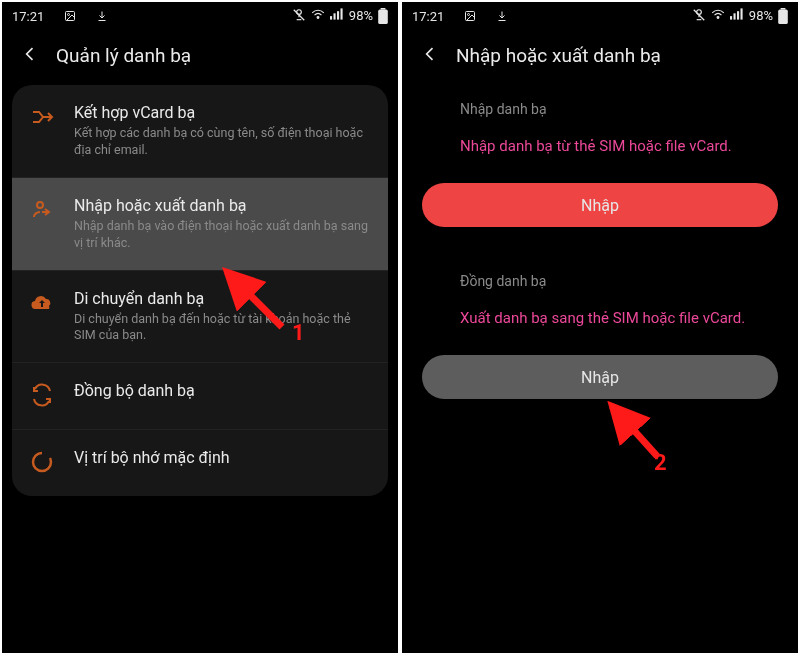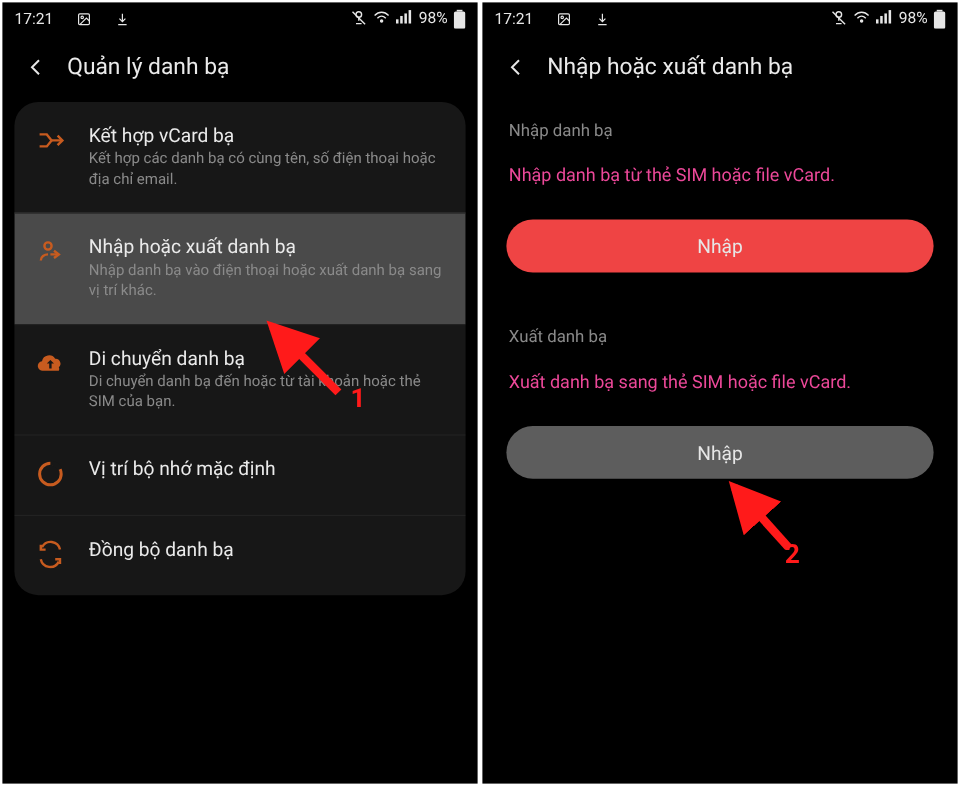--- a/index.html
+++ b/index.html
@@ -29,21 +29,21 @@
     padding: 0 10px;
     font-size: 13px;
     color: #e6e6e6;
   }
   .status-left { display: flex; align-items: center; gap: 20px; }
   .status-right { display: flex; align-items: flex-start; gap: 5px; }
   .status-icon { display: inline-flex; align-items: center; }
   .status-icon svg { display: block; }
   .header {
     display: flex;
-    align-items: center;
+    align-items: flex-start;
     gap: 16px;
     padding: 14px 18px 18px 18px;
   }
   .back-arrow { width: 20px; height: 20px; }
   .header-title { font-size: 19px; font-weight: 400; color: #eaeaea; }
   .section-card {
     background: #171717;
     margin: 0 10px;
     border-radius: 20px;
     overflow: hidden;
@@ -59,21 +59,21 @@
   .item-icon {
     width: 26px;
     flex-shrink: 0;
     margin-top: 2px;
     color: #c75b1f;
   }
   .item-body { flex: 1; }
   .item-title { font-size: 16px; color: #eaeaea; margin-bottom: 3px; }
   .item-sub { font-size: 12.5px; color: #8a8a8a; line-height: 1.35; }
   
-  .plain-section { padding: 16px 22px 10px 22px; }
+  .plain-section { padding: 16px 22px 10px 22px; margin-left: 36px; }
   .plain-label { font-size: 14px; color: #8a8a8a; margin-bottom: 20px; }
   .plain-text { font-size: 15px; color: #ec4899; margin-bottom: 18px; }
   .pill-btn {
     display: flex;
     align-items: center;
     justify-content: center;
     height: 44px;
     border-radius: 22px;
     background: #ef4444;
     color: #e6e6e6;
@@ -198,41 +198,41 @@
           </svg>
       </span>
       <div class="item-body">
         <div class="item-title">Di chuyển danh bạ</div>
         <div class="item-sub">Di chuyển danh bạ đến hoặc từ tài khoản hoặc thẻ SIM của bạn.</div>
       </div>
     </div>
 
     <div class="list-item">
       <span class="item-icon">
-        <svg width="24" height="24" viewBox="0 0 24 24" fill="none" stroke="#c75b1f" stroke-width="2.5">
-            <circle cx="12" cy="12" r="9"></circle>
-            <path d="M12 3a9 9 0 0 1 8 5" stroke="#171717" stroke-width="4"></path>
-          </svg>
-      </span>
-      <div class="item-body">
-        <div class="item-title">Vị trí bộ nhớ mặc định</div>
-      </div>
-    </div>
-
-    <div class="list-item">
-      <span class="item-icon">
         <svg width="24" height="24" viewBox="0 0 24 24" fill="none" stroke="#c75b1f" stroke-width="2">
             <path d="M20 8A8 8 0 0 0 5 6"></path>
             <path d="M4 4v4h4"></path>
             <path d="M4 16a8 8 0 0 0 15 2"></path>
             <path d="M20 20v-4h-4"></path>
           </svg>
       </span>
       <div class="item-body">
         <div class="item-title">Đồng bộ danh bạ</div>
+      </div>
+    </div>
+
+    <div class="list-item">
+      <span class="item-icon">
+        <svg width="24" height="24" viewBox="0 0 24 24" fill="none" stroke="#c75b1f" stroke-width="2.5">
+            <circle cx="12" cy="12" r="9"></circle>
+            <path d="M12 3a9 9 0 0 1 8 5" stroke="#171717" stroke-width="4"></path>
+          </svg>
+      </span>
+      <div class="item-body">
+        <div class="item-title">Vị trí bộ nhớ mặc định</div>
       </div>
     </div>
   </div>
 
   <div class="anno" style="left:210px; top:255px;">
     <svg width="80" height="80" viewBox="0 0 80 80">
       <defs>
           <marker id="ah1" markerWidth="6" markerHeight="6" refX="5" refY="3" orient="auto">
             <path d="M0 0L6 3L0 6z" fill="#ff1a1a"></path>
           </marker>
@@ -307,21 +307,21 @@
 
   <div class="plain-section">
     <div class="plain-label">Nhập danh bạ</div>
     <div class="plain-text">Nhập danh bạ từ thẻ SIM hoặc file vCard.</div>
   </div>
   <div class="pill-btn">
     <span>Nhập</span>
   </div>
 
   <div class="plain-section">
-    <div class="plain-label">Xuất danh bạ</div>
+    <div class="plain-label">Đồng danh bạ</div>
     <div class="plain-text">Xuất danh bạ sang thẻ SIM hoặc file vCard.</div>
   </div>
   <div class="pill-btn highlight">
     <span>Nhập</span>
   </div>
 
   <div class="anno" style="left:195px; top:392px;">
     <svg width="80" height="70" viewBox="0 0 80 70">
       <defs>
           <marker id="ah2" markerWidth="6" markerHeight="6" refX="5" refY="3" orient="auto">

